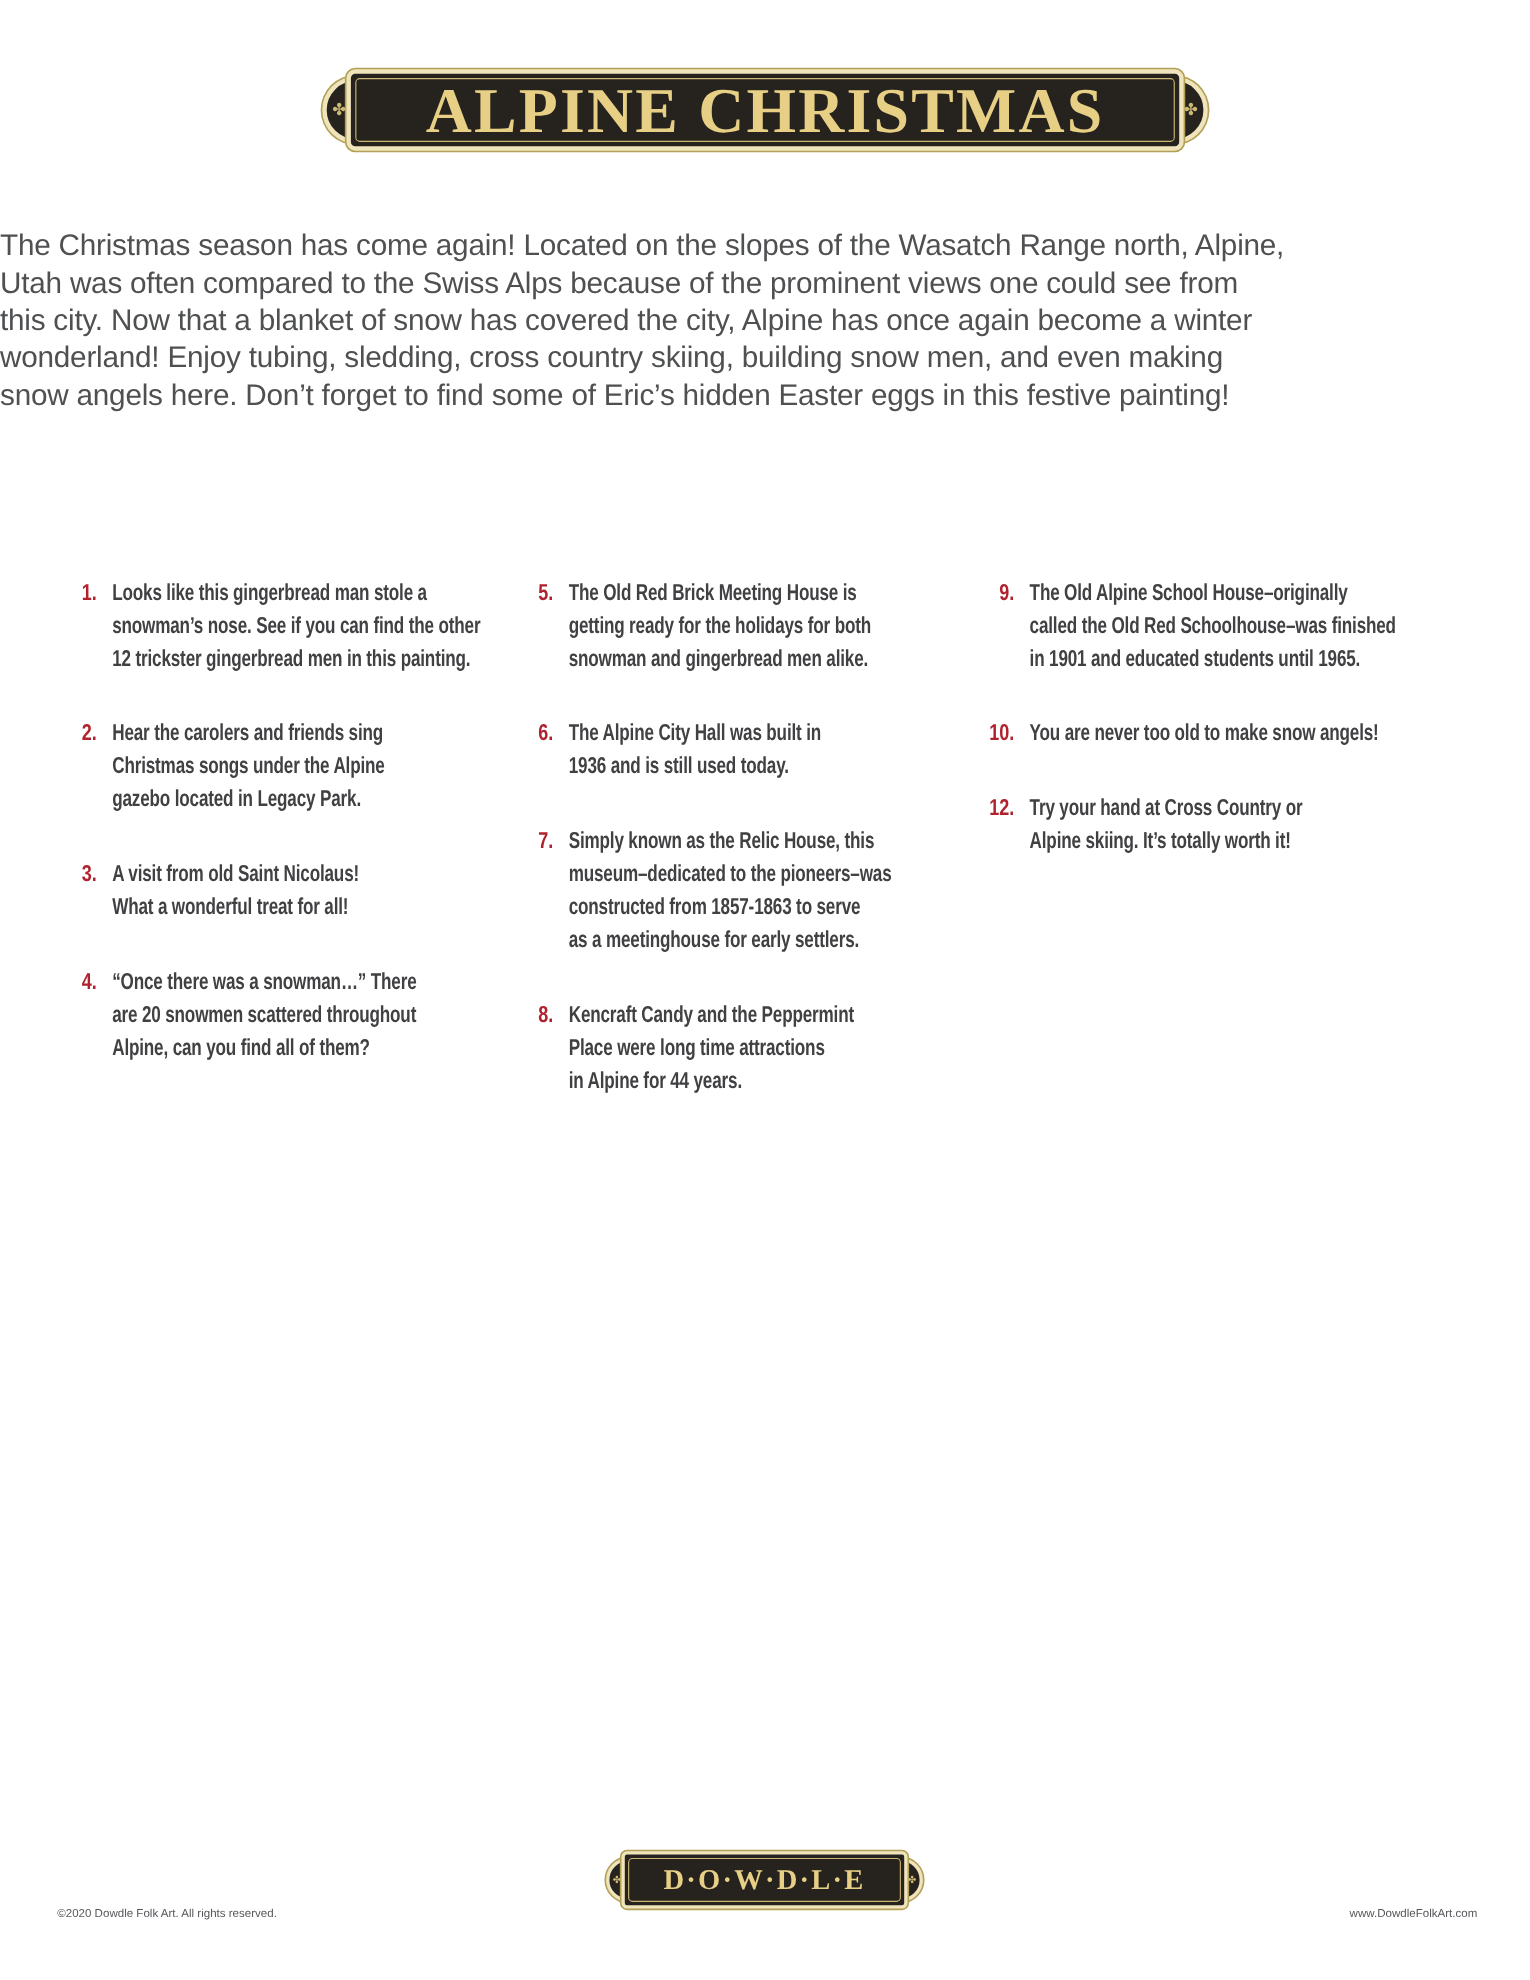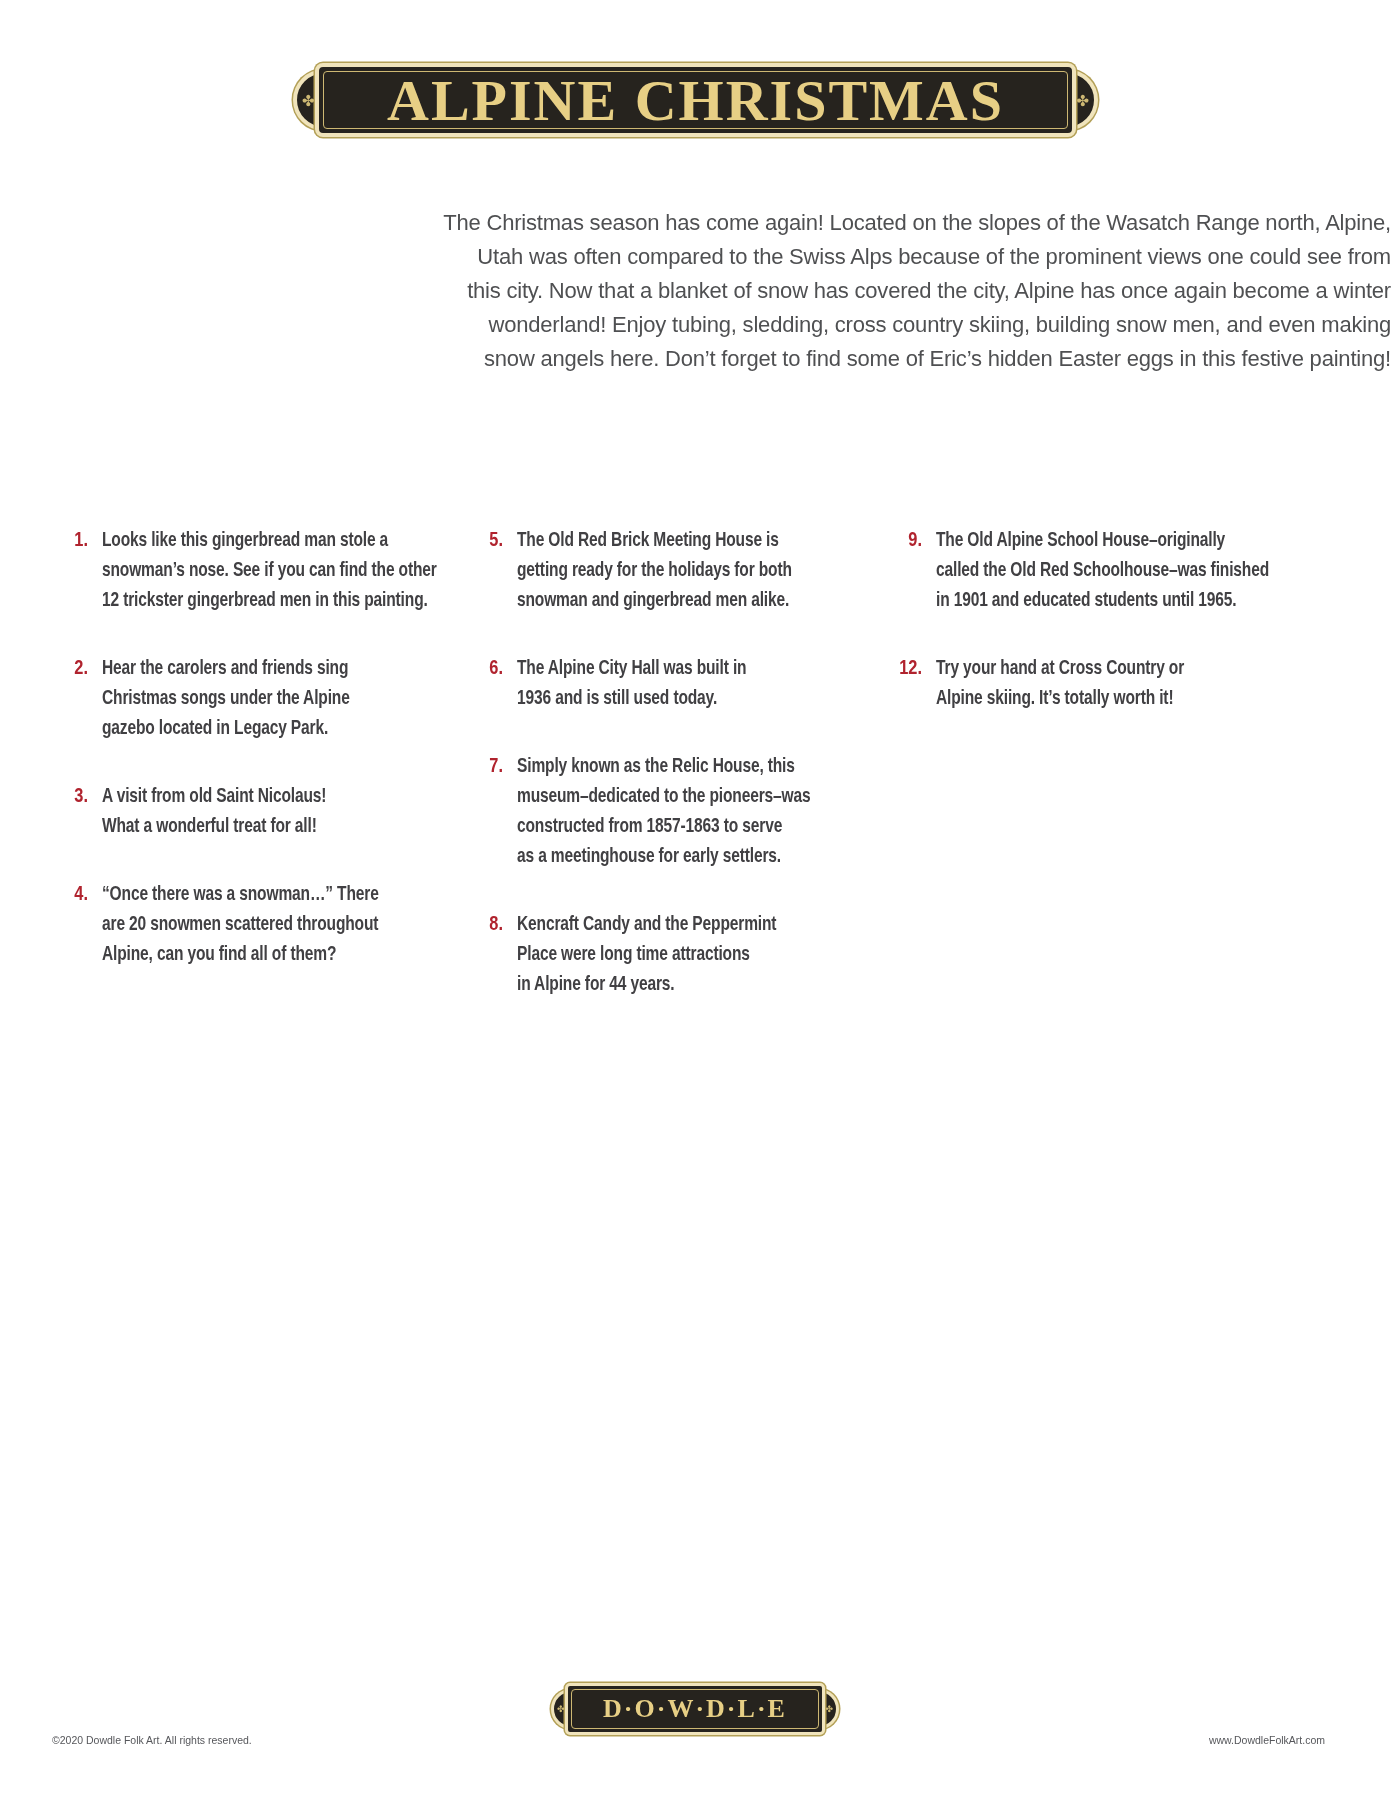--- a/index.html
+++ b/index.html
@@ -57,22 +57,22 @@
   .badge .cap-left  { left:-14px; }
   .badge .cap-right { right:-14px; }
   .badge .plaque-orn { font-size:9px; }
   .badge .orn-left  { left:-8px; }
   .badge .orn-right { right:-8px; }
   .badge .plaque-title { font-size:26px; letter-spacing:2px; }
 
   
   .intro {
     position:absolute; top:206px; left:0; width:100%;
-    text-align:right; white-space:pre-line;
-    font-size:22px; line-height:34px; letter-spacing:-0.2px;
+    text-align:left; white-space:pre-line;
+    font-size:27px; line-height:34px; letter-spacing:-0.2px;
     color:var(--intro-text,#4f5052);
   }
 
   
   .clues { position:absolute; top:524px; left:0; width:100%; height:470px; }
   .clue-col { position:absolute; top:0; }
   .col0 { left:58px;  }
   .col1 { left:473px; }
   .col2 { left:892px; }
   .clue { display:flex; align-items:flex-start; margin-bottom:38px; }
@@ -87,21 +87,21 @@
     letter-spacing:-0.2px; color:var(--clue-text,#414043);
     transform:scaleX(0.74); transform-origin:0 0;
   }
 
   
   .footer-copy, .footer-site {
     position:absolute; top:1734px; font-size:10.5px; line-height:13px;
     color:var(--footer-text,#56575b);
   }
   .footer-copy { left:52px; }
-  .footer-site { right:66px; }
+  .footer-site { right:48px; }
 </style>
 </head>
 <body>
 
 <div class="page">
 
   <div class="plaque banner">
     <span class="plaque-cap cap-left"></span>
     <span class="plaque-cap cap-right"></span>
     <span class="plaque-body"></span>
@@ -169,20 +169,24 @@
         </div>
       </div>
       <div class="clue-col col2">
         <div class="clue">
           <span class="clue-num">9.</span>
           <span class="clue-text">The Old Alpine School House–originally
 called the Old Red Schoolhouse–was finished
 in 1901 and educated students until 1965.</span>
         </div>
         <div class="clue">
+          <span class="clue-num">10.</span>
+          <span class="clue-text">You are never too old to make snow angels!</span>
+        </div>
+        <div class="clue">
           <span class="clue-num">12.</span>
           <span class="clue-text">Try your hand at Cross Country or
 Alpine skiing. It’s totally worth it!</span>
         </div>
       </div>
     </div>
 
   <div class="plaque badge">
     <span class="plaque-cap cap-left"></span>
     <span class="plaque-cap cap-right"></span>

